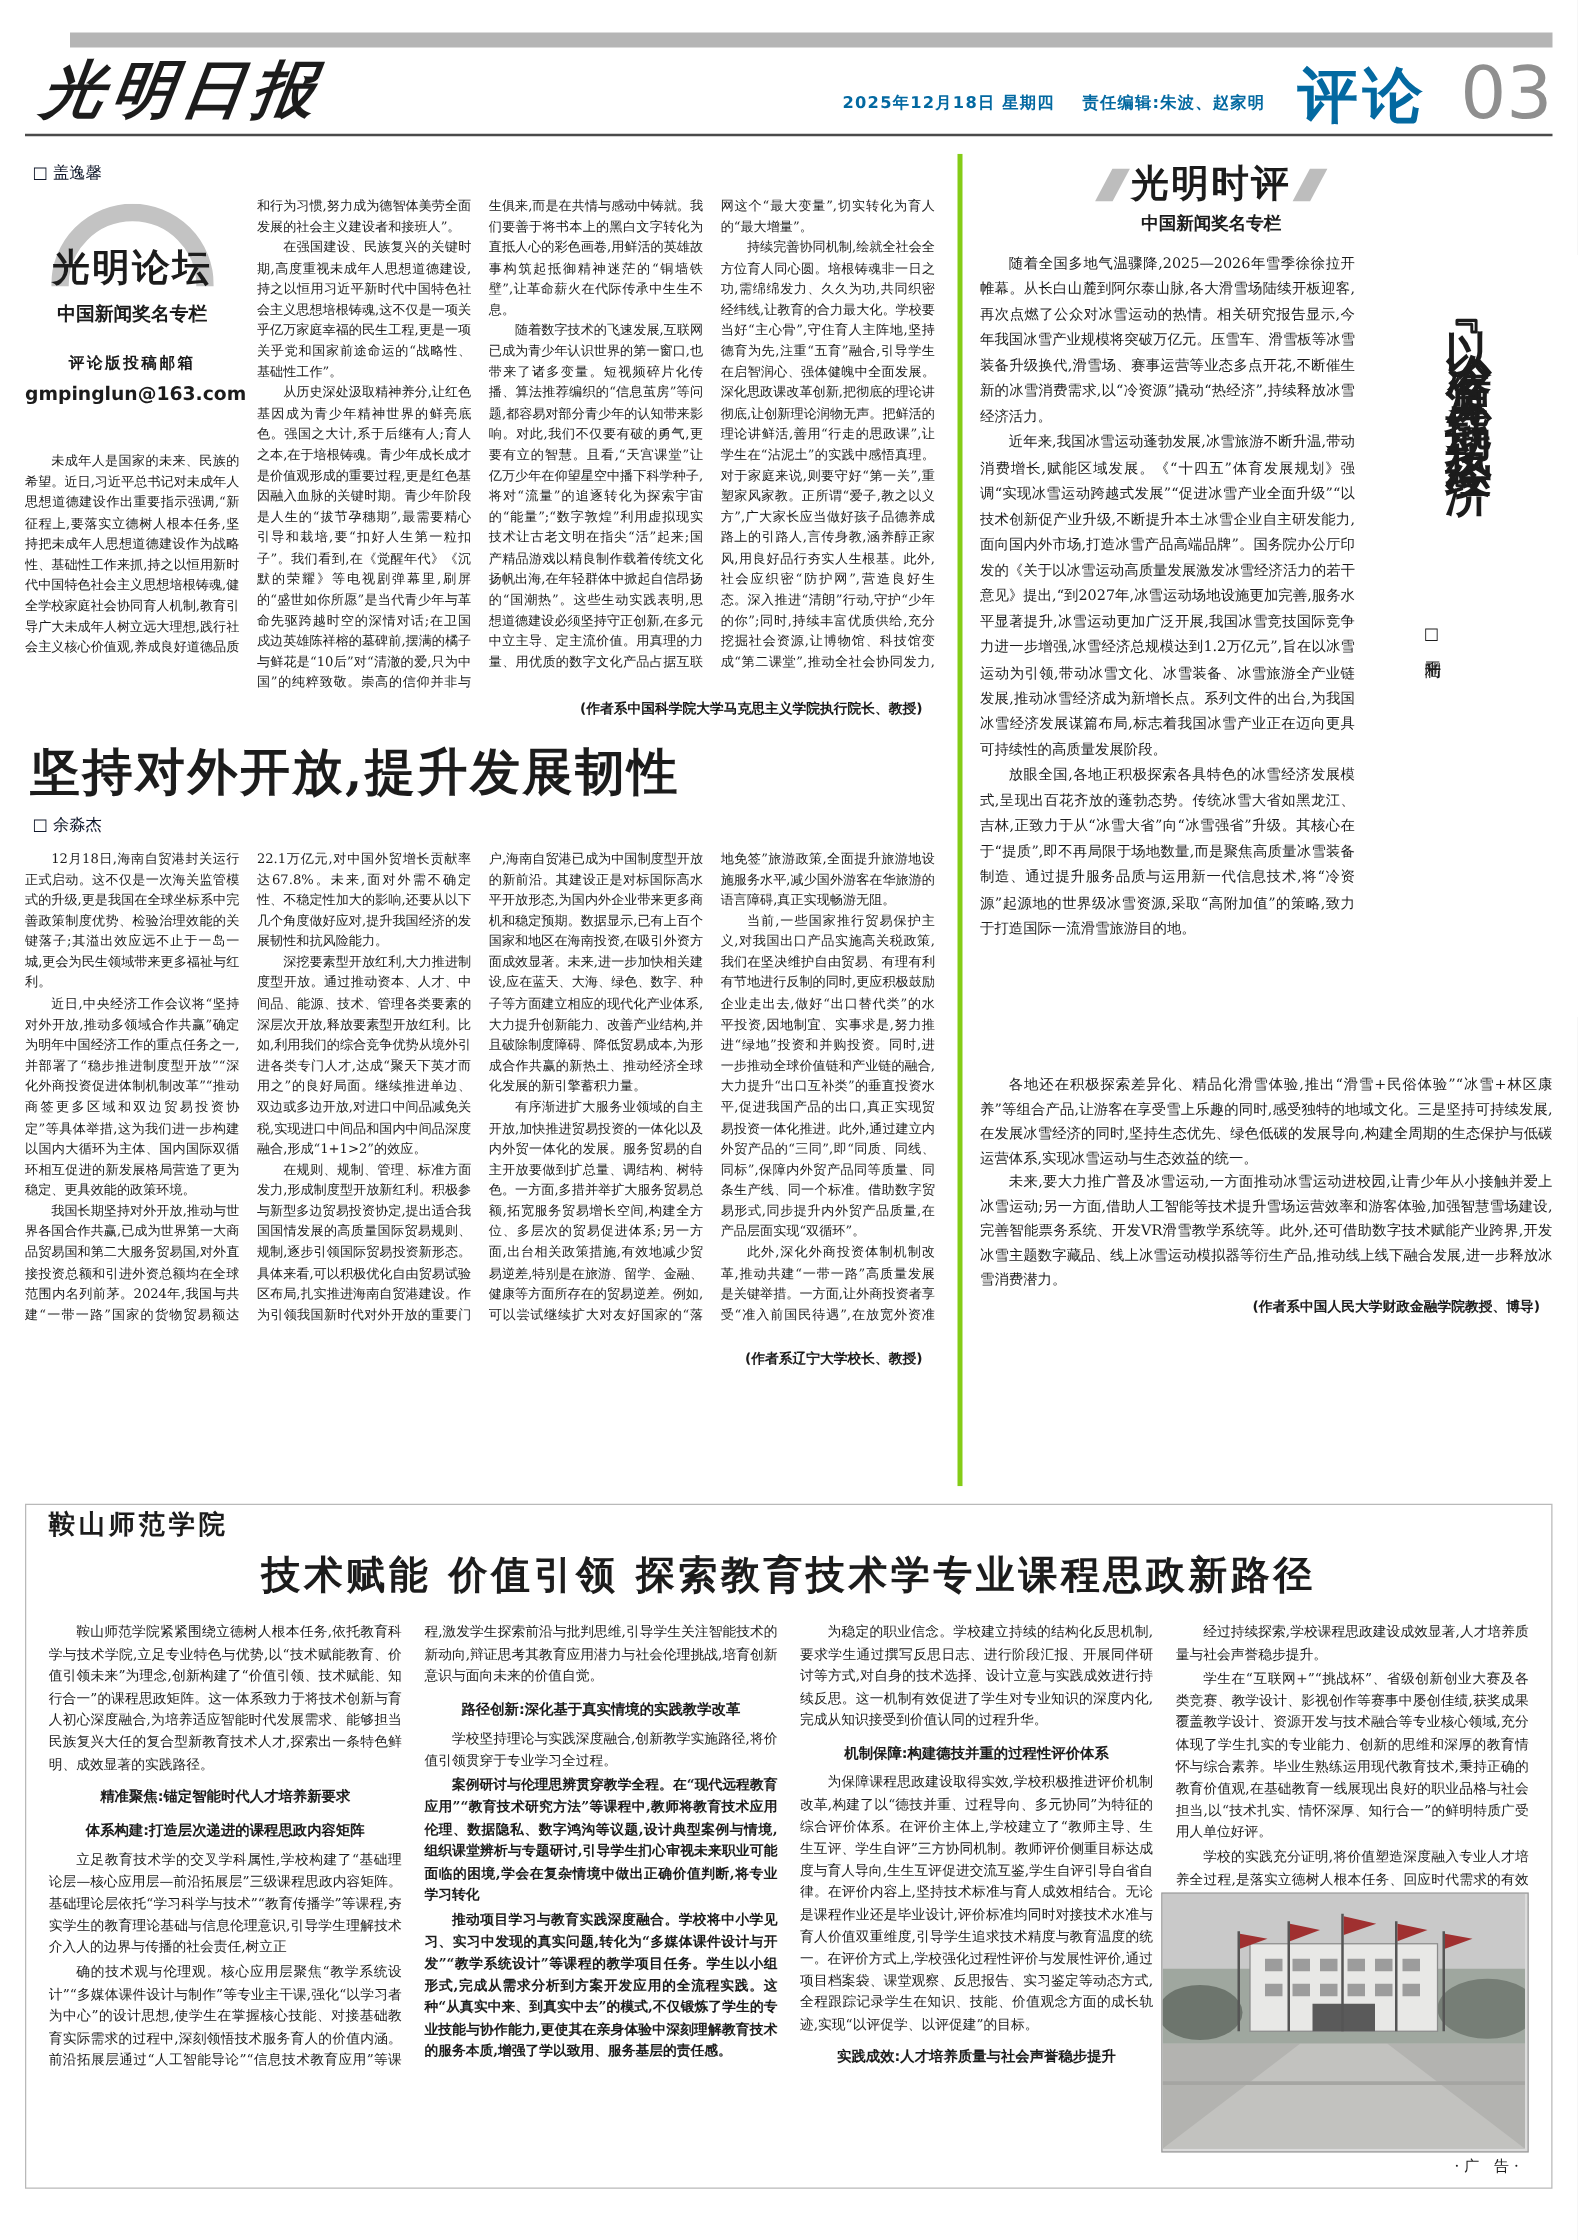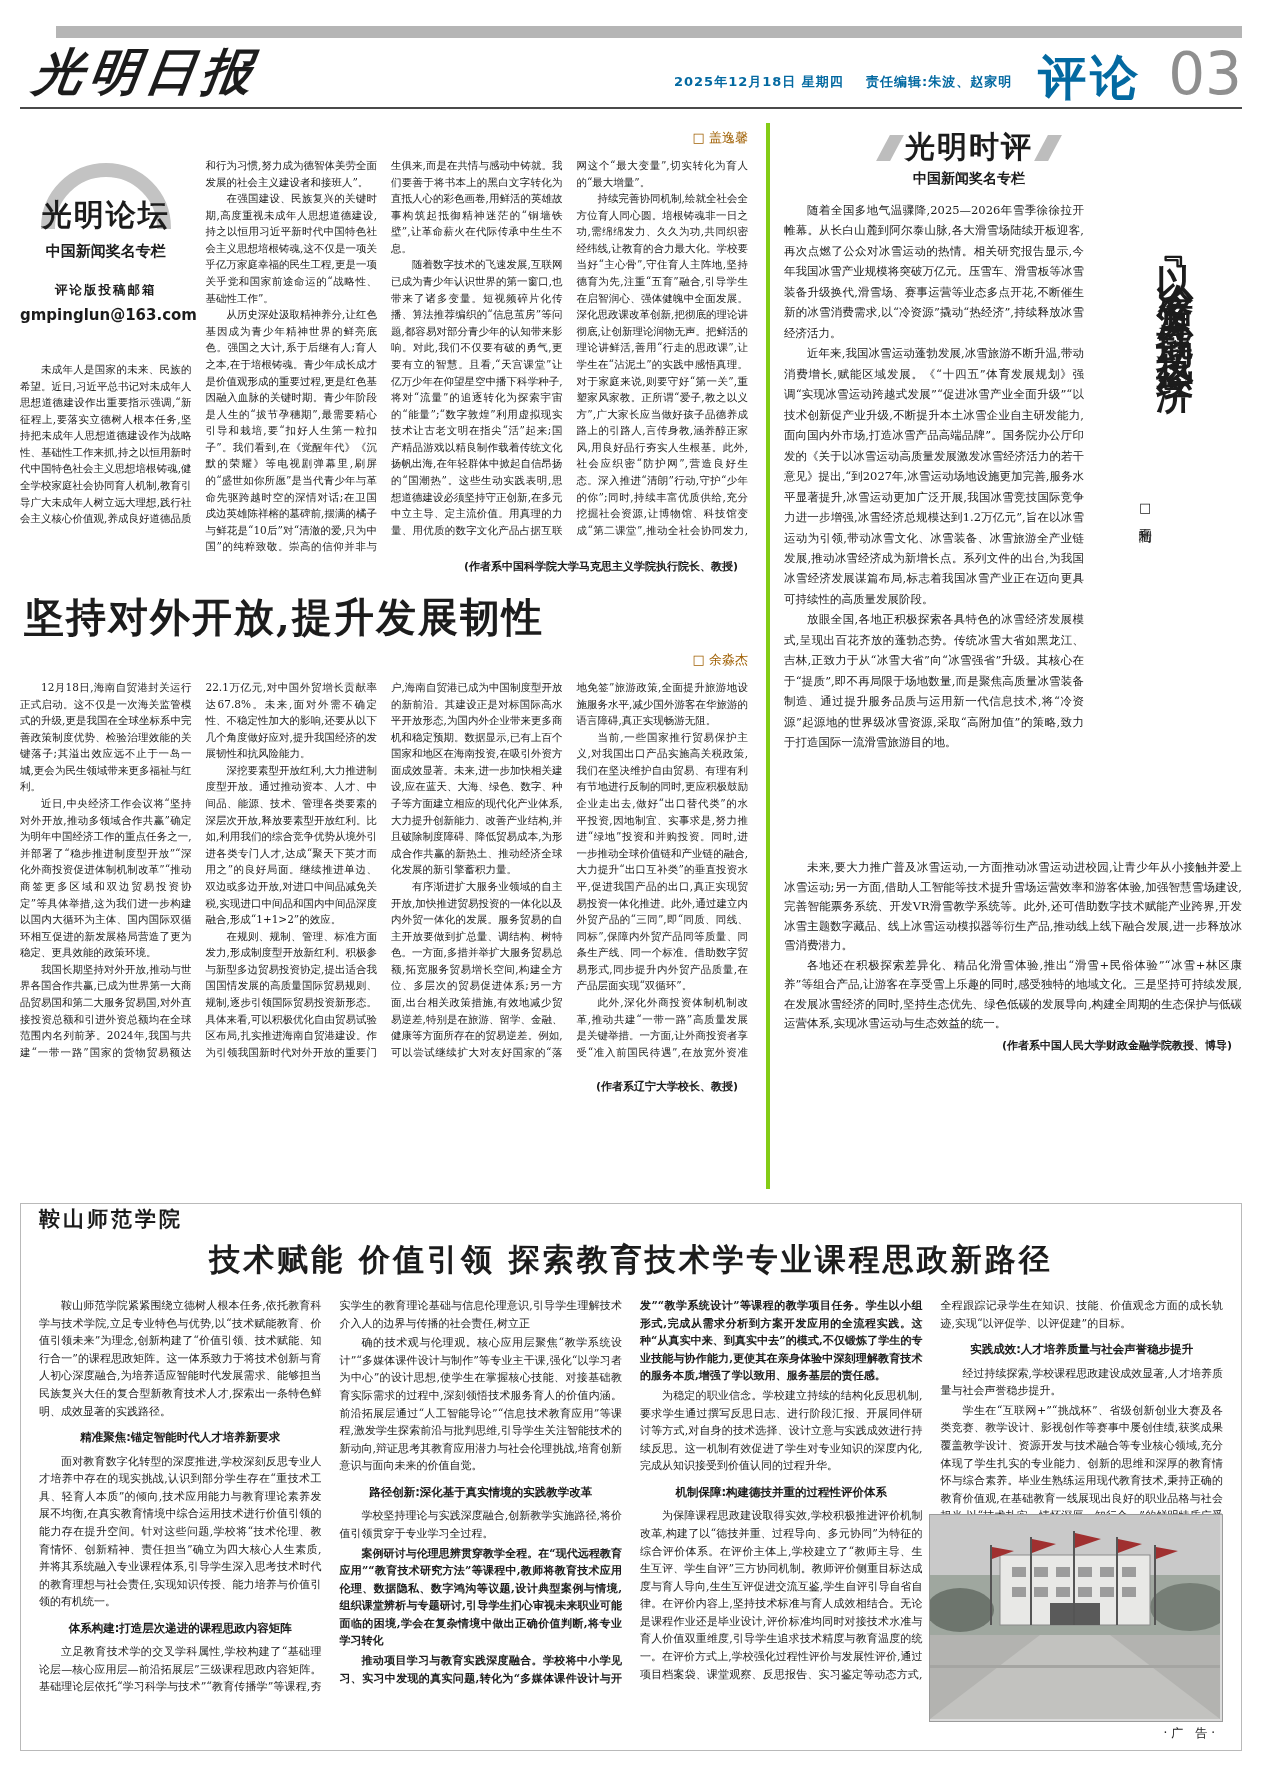--- a/index.html
+++ b/index.html
@@ -20,21 +20,21 @@
   .page-number{font-family:"DejaVu Sans","Liberation Sans",sans-serif;font-size:58px;
             color:#8f8f8f;line-height:.85;}
   .mastrule{border-bottom:2px solid #4a4a4a;margin-bottom:14px;}
 
   
   .main{display:grid;grid-template-columns:728px 1fr;column-gap:18px;height:1066px;overflow:hidden;}
   .left-stack{overflow:hidden;}
 
   
   .a-title{font-size:46px;font-weight:900;letter-spacing:3px;margin:4px 0 2px 4px;}
-  .byline{font-size:13px;margin:6px 0 10px 6px;color:#a16207;text-align:right;}
+  .byline{font-size:13px;margin:6px 0 10px 6px;color:#0f172a;}
   .cols4{column-count:4;column-gap:14px;font-size:10.5px;line-height:1.58;text-align:justify;overflow:hidden;}
   .a-body{height:398px;}
   .cols4 p,.cols2 p{margin:0;text-indent:2em;}
   .credit{font-family:"DejaVu Sans","Liberation Sans",sans-serif;font-weight:bold;font-size:11px;
           text-align:right;margin:4px 10px 0 0;}
 
   
   .forum-box{break-inside:avoid;-webkit-column-break-inside:avoid;height:196px;text-align:center;
              position:relative;margin-bottom:8px;}
   .arc{position:absolute;left:50%;top:6px;transform:translateX(-50%);width:130px;height:66px;
@@ -157,35 +157,34 @@
             <p>随着全国多地气温骤降,2025—2026年雪季徐徐拉开帷幕。从长白山麓到阿尔泰山脉,各大滑雪场陆续开板迎客,再次点燃了公众对冰雪运动的热情。相关研究报告显示,今年我国冰雪产业规模将突破万亿元。压雪车、滑雪板等冰雪装备升级换代,滑雪场、赛事运营等业态多点开花,不断催生新的冰雪消费需求,以“冷资源”撬动“热经济”,持续释放冰雪经济活力。</p>
             <p>近年来,我国冰雪运动蓬勃发展,冰雪旅游不断升温,带动消费增长,赋能区域发展。《“十四五”体育发展规划》强调“实现冰雪运动跨越式发展”“促进冰雪产业全面升级”“以技术创新促产业升级,不断提升本土冰雪企业自主研发能力,面向国内外市场,打造冰雪产品高端品牌”。国务院办公厅印发的《关于以冰雪运动高质量发展激发冰雪经济活力的若干意见》提出,“到2027年,冰雪运动场地设施更加完善,服务水平显著提升,冰雪运动更加广泛开展,我国冰雪竞技国际竞争力进一步增强,冰雪经济总规模达到1.2万亿元”,旨在以冰雪运动为引领,带动冰雪文化、冰雪装备、冰雪旅游全产业链发展,推动冰雪经济成为新增长点。系列文件的出台,为我国冰雪经济发展谋篇布局,标志着我国冰雪产业正在迈向更具可持续性的高质量发展阶段。</p>
             <p>放眼全国,各地正积极探索各具特色的冰雪经济发展模式,呈现出百花齐放的蓬勃态势。传统冰雪大省如黑龙江、吉林,正致力于从“冰雪大省”向“冰雪强省”升级。其核心在于“提质”,即不再局限于场地数量,而是聚焦高质量冰雪装备制造、通过提升服务品质与运用新一代信息技术,将“冷资源”起源地的世界级冰雪资源,采取“高附加值”的策略,致力于打造国际一流滑雪旅游目的地。</p>
           </div>
           <div class="ice-title-zone">
             <div class="ice-vauthor">□ 陆利平</div>
             <div class="ice-vtitle">以『冷资源』撬动『热经济』</div>
           </div>
         </div>
         <div class="ice-bottom">
+          <p>各地还在积极探索差异化、精品化滑雪体验,推出“滑雪+民俗体验”“冰雪+林区康养”等组合产品,让游客在享受雪上乐趣的同时,感受独特的地域文化。三是坚持可持续发展,在发展冰雪经济的同时,坚持生态优先、绿色低碳的发展导向,构建全周期的生态保护与低碳运营体系,实现冰雪运动与生态效益的统一。</p>
           <p>未来,要大力推广普及冰雪运动,一方面推动冰雪运动进校园,让青少年从小接触并爱上冰雪运动;另一方面,借助人工智能等技术提升雪场运营效率和游客体验,加强智慧雪场建设,完善智能票务系统、开发VR滑雪教学系统等。此外,还可借助数字技术赋能产业跨界,开发冰雪主题数字藏品、线上冰雪运动模拟器等衍生产品,推动线上线下融合发展,进一步释放冰雪消费潜力。</p>
-          <p>各地还在积极探索差异化、精品化滑雪体验,推出“滑雪+民俗体验”“冰雪+林区康养”等组合产品,让游客在享受雪上乐趣的同时,感受独特的地域文化。三是坚持可持续发展,在发展冰雪经济的同时,坚持生态优先、绿色低碳的发展导向,构建全周期的生态保护与低碳运营体系,实现冰雪运动与生态效益的统一。</p>
         </div>
         <div class="credit">(作者系中国人民大学财政金融学院教授、博导)</div>
       </div>
     </div>
   </div>
 
   <div class="ad">
     <div class="ad-org">鞍山师范学院</div>
     <div class="ad-title">技术赋能  价值引领   探索教育技术学专业课程思政新路径</div>
     <div class="ad-body">
       <p>鞍山师范学院紧紧围绕立德树人根本任务,依托教育科学与技术学院,立足专业特色与优势,以“技术赋能教育、价值引领未来”为理念,创新构建了“价值引领、技术赋能、知行合一”的课程思政矩阵。这一体系致力于将技术创新与育人初心深度融合,为培养适应智能时代发展需求、能够担当民族复兴大任的复合型新教育技术人才,探索出一条特色鲜明、成效显著的实践路径。</p>
       <p class="ad-sub">精准聚焦:锚定智能时代人才培养新要求</p>
-      <p>面对教育数字化转型的深度推进,学校深刻反思专业人才培养中存在的现实挑战,认识到部分学生存在“重技术工具、轻育人本质”的倾向,技术应用能力与教育理论素养发展不均衡,在真实教育情境中综合运用技术进行价值引领的能力存在提升空间。针对这些问题,学校将“技术伦理、教育情怀、创新精神、责任担当”确立为四大核心人生素质,并将其系统融入专业课程体系,引导学生深入思考技术时代的教育理想与社会责任,实现知识传授、能力培养与价值引领的有机统一。</p>
       <p class="ad-sub">体系构建:打造层次递进的课程思政内容矩阵</p>
       <p>立足教育技术学的交叉学科属性,学校构建了“基础理论层—核心应用层—前沿拓展层”三级课程思政内容矩阵。基础理论层依托“学习科学与技术”“教育传播学”等课程,夯实学生的教育理论基础与信息伦理意识,引导学生理解技术介入人的边界与传播的社会责任,树立正</p>
       <p>确的技术观与伦理观。核心应用层聚焦“教学系统设计”“多媒体课件设计与制作”等专业主干课,强化“以学习者为中心”的设计思想,使学生在掌握核心技能、对接基础教育实际需求的过程中,深刻领悟技术服务育人的价值内涵。前沿拓展层通过“人工智能导论”“信息技术教育应用”等课程,激发学生探索前沿与批判思维,引导学生关注智能技术的新动向,辩证思考其教育应用潜力与社会伦理挑战,培育创新意识与面向未来的价值自觉。</p>
       <p class="ad-sub">路径创新:深化基于真实情境的实践教学改革</p>
       <p>学校坚持理论与实践深度融合,创新教学实施路径,将价值引领贯穿于专业学习全过程。</p>
       <p class="ad-lead">案例研讨与伦理思辨贯穿教学全程。在“现代远程教育应用”“教育技术研究方法”等课程中,教师将教育技术应用伦理、数据隐私、数字鸿沟等议题,设计典型案例与情境,组织课堂辨析与专题研讨,引导学生扪心审视未来职业可能面临的困境,学会在复杂情境中做出正确价值判断,将专业学习转化</p>
       <p class="ad-lead">推动项目学习与教育实践深度融合。学校将中小学见习、实习中发现的真实问题,转化为“多媒体课件设计与开发”“教学系统设计”等课程的教学项目任务。学生以小组形式,完成从需求分析到方案开发应用的全流程实践。这种“从真实中来、到真实中去”的模式,不仅锻炼了学生的专业技能与协作能力,更使其在亲身体验中深刻理解教育技术的服务本质,增强了学以致用、服务基层的责任感。</p>
       <p>为稳定的职业信念。学校建立持续的结构化反思机制,要求学生通过撰写反思日志、进行阶段汇报、开展同伴研讨等方式,对自身的技术选择、设计立意与实践成效进行持续反思。这一机制有效促进了学生对专业知识的深度内化,完成从知识接受到价值认同的过程升华。</p>
       <p class="ad-sub">机制保障:构建德技并重的过程性评价体系</p>
       <p>为保障课程思政建设取得实效,学校积极推进评价机制改革,构建了以“德技并重、过程导向、多元协同”为特征的综合评价体系。在评价主体上,学校建立了“教师主导、生生互评、学生自评”三方协同机制。教师评价侧重目标达成度与育人导向,生生互评促进交流互鉴,学生自评引导自省自律。在评价内容上,坚持技术标准与育人成效相结合。无论是课程作业还是毕业设计,评价标准均同时对接技术水准与育人价值双重维度,引导学生追求技术精度与教育温度的统一。在评价方式上,学校强化过程性评价与发展性评价,通过项目档案袋、课堂观察、反思报告、实习鉴定等动态方式,全程跟踪记录学生在知识、技能、价值观念方面的成长轨迹,实现“以评促学、以评促建”的目标。</p>

